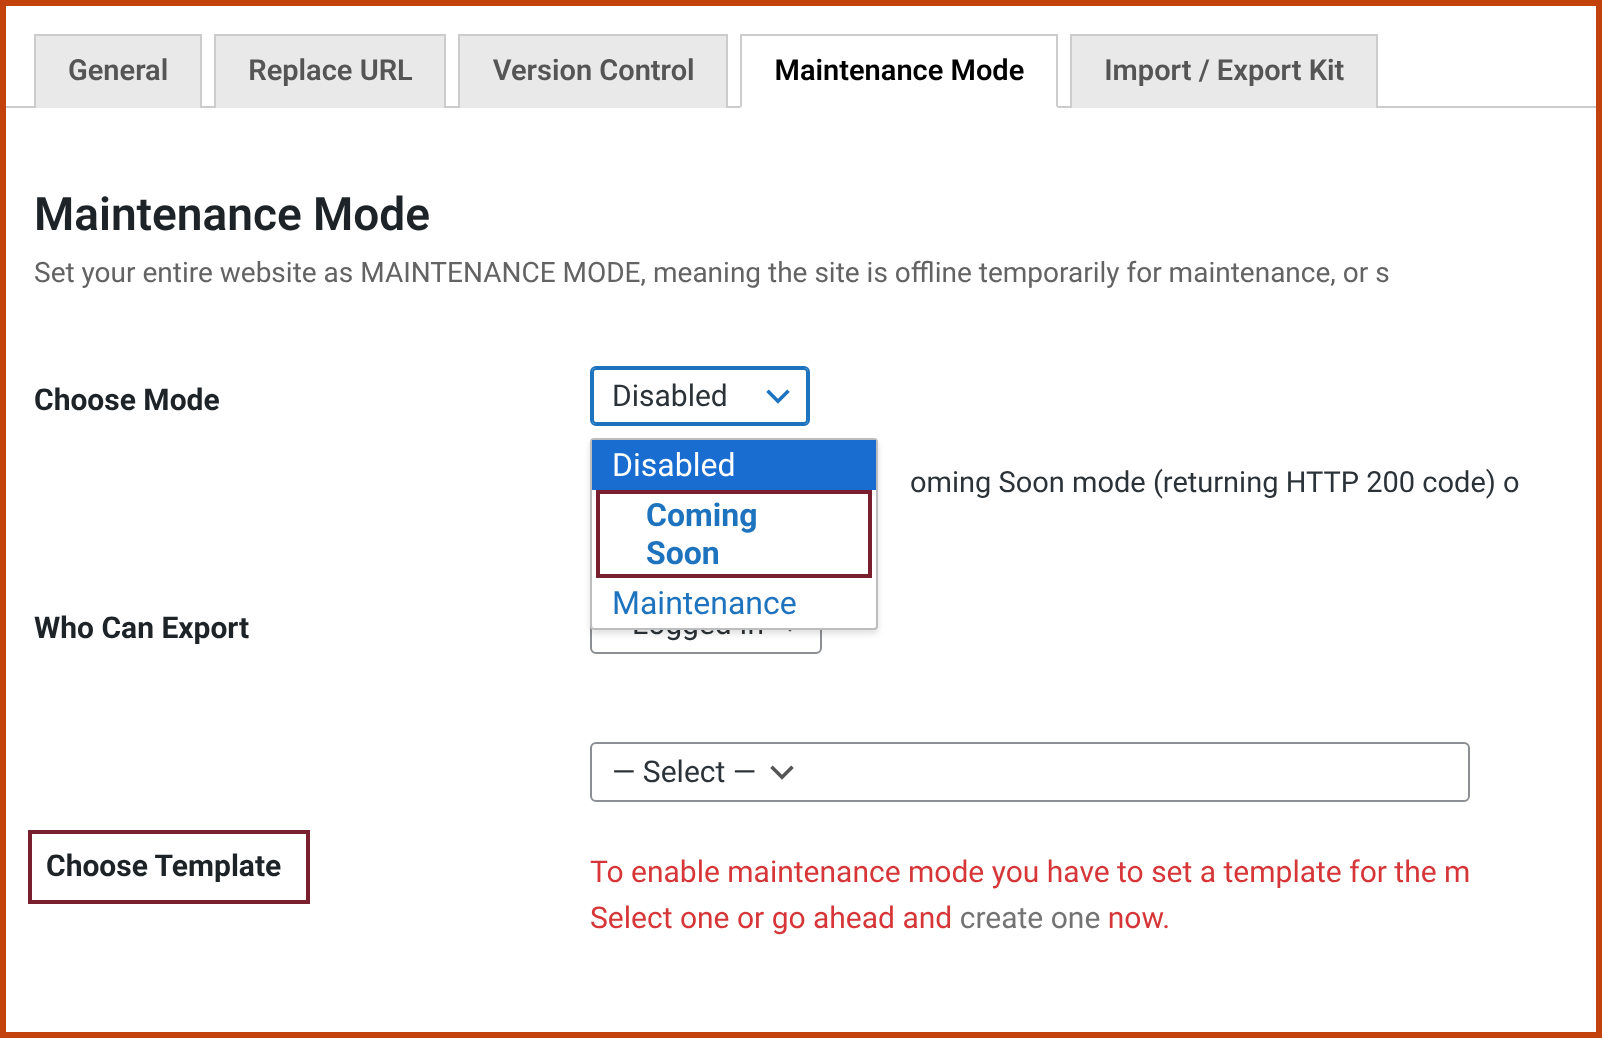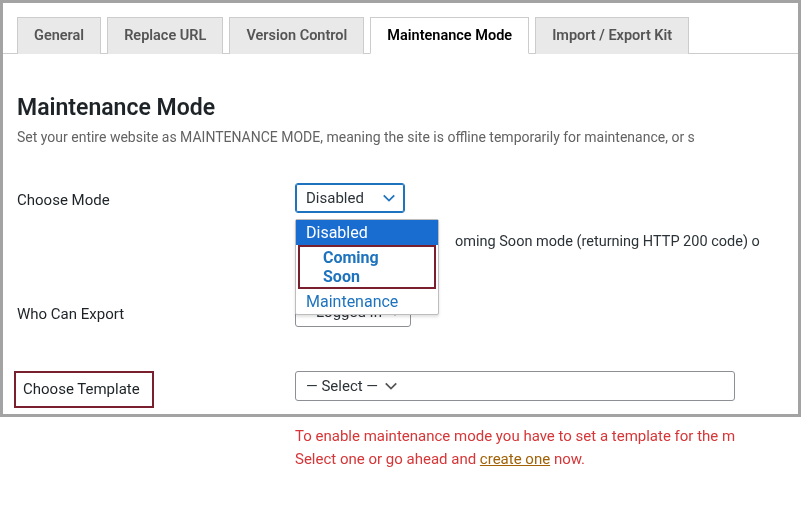--- a/index.html
+++ b/index.html
@@ -6,22 +6,22 @@
   html, body { margin: 0; padding: 0; }
   body {
     font-family: -apple-system, BlinkMacSystemFont, "Segoe UI", Roboto, Arial, sans-serif;
     background: #fff;
     width: 801px;
     height: 519px;
     overflow: hidden;
   }
   .frame {
     width: 801px;
-    height: 417px;
-    border: 3px solid #a3a3a3;
+    height: 519px;
+    border: 3px solid #c2410c;
     background: #fff;
     position: relative;
   }
   .tabs {
     display: flex;
     padding: 13px 0 0 14px;
     border-bottom: 1px solid #ccc;
     background: #fff;
   }
   .tab {
@@ -60,30 +60,31 @@
   }
   .row {
     display: flex;
     margin-bottom: 8px;
     min-height: 40px;
     align-items: flex-start;
   }
   .label {
     width: 278px;
     font-size: 15px;
-    font-weight: 400;
+    font-weight: 700;
     color: #1d2327;
     padding-top: 8px;
   }
   .label.boxed {
     display: inline-block;
     width: auto;
     border: 2.5px solid #7a1f2e;
     padding: 7px 12px 8px 7px;
     margin-left: -3px;
+    margin-top: 44px;
   }
   .label-wrap { width: 278px; }
   .field { position: relative; }
   .select-box {
     border: 1px solid #8c8f94;
     background: #fff;
     color: #2c3338;
     padding: 5px 8px 5px 10px;
     font-size: 15px;
     border-radius: 3px;
@@ -139,22 +140,21 @@
   }
   .row.space1 { margin-top: 74px; }
   .row.space2 { margin-top: 34px; }
   .warn {
     color: #d63638;
     font-size: 15px;
     line-height: 1.5;
     white-space: nowrap;
   }
   .warn a {
-    color: #a16207;
-    text-decoration: underline;
+    color: #737373;
     cursor: pointer;
   }
   .field-col { display: flex; flex-direction: column; gap: 24px; }
 </style>
 </head>
 <body>
 
 <div class="frame">
 
   <div class="tabs">

